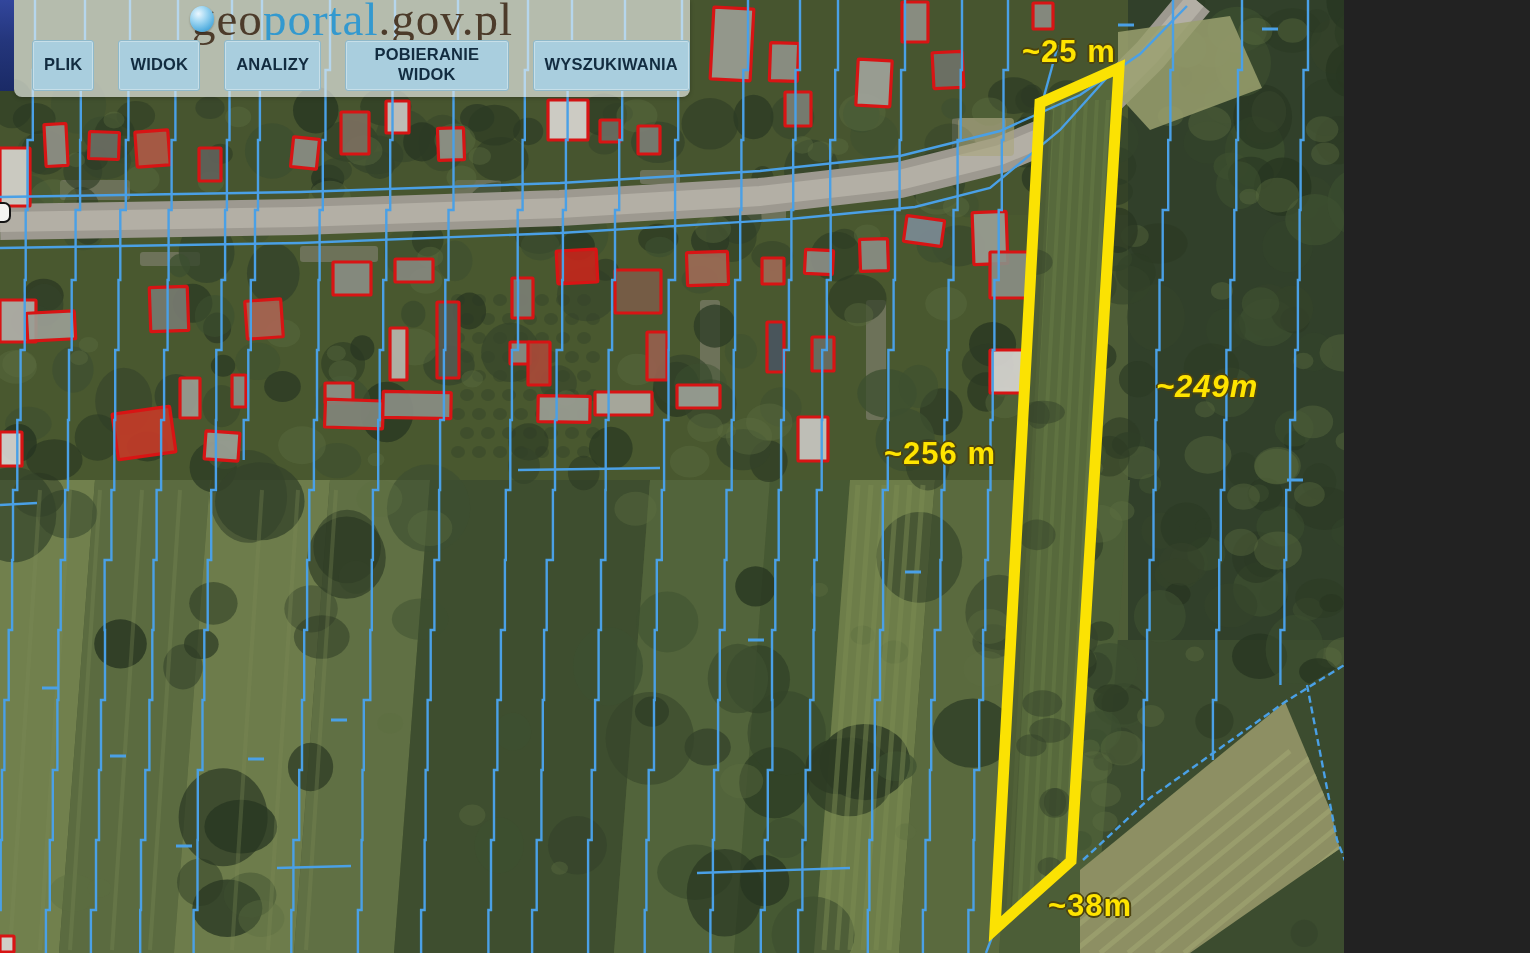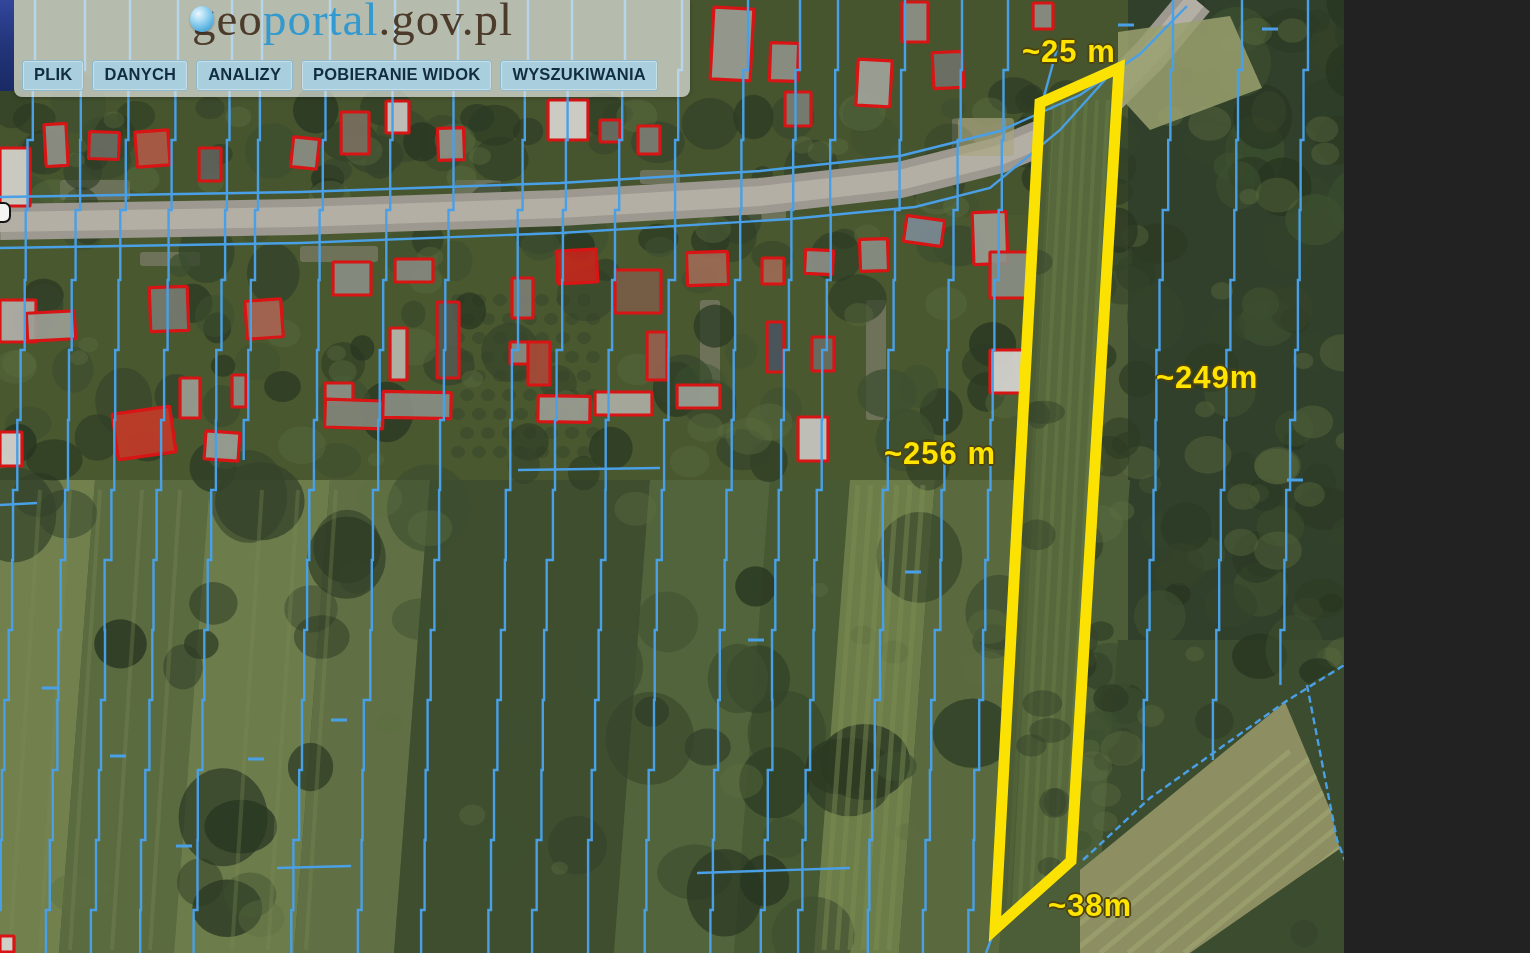--- a/index.html
+++ b/index.html
@@ -7,37 +7,37 @@
          font-family:"Liberation Sans",sans-serif;}
   #map{position:absolute;left:0;top:0;width:1530px;height:953px;display:block;}
 
   
   .mlabel{position:absolute;font-weight:bold;font-size:31px;letter-spacing:1px;
           color:#ffe400;
           text-shadow:-2px 0 0 #4c4410,2px 0 0 #4c4410,0 -2px 0 #4c4410,0 2px 0 #4c4410,
                       -1px -1px 0 #4c4410,1px 1px 0 #4c4410;
           white-space:nowrap;pointer-events:none;}
   #lbl-top{left:1022px;top:34px;}
-  #lbl-right{left:1156px;top:360px;}
+  #lbl-right{left:1156px;top:369px;font-style:italic;}
   #lbl-left{left:884px;top:436px;}
   #lbl-bottom{left:1048px;top:888px;}
 
   
   .panel{position:absolute;left:14px;top:0;width:676px;height:97px;
          background:rgba(238,241,239,0.66);border-radius:0 0 8px 8px;
          box-shadow:0 1px 4px rgba(0,0,0,.25);}
   .logo{position:absolute;left:178px;top:-8px;font-family:"Liberation Serif",serif;
         font-size:47px;letter-spacing:1px;white-space:nowrap;}
   .logo .p1{color:#4c3b2a;}
   .logo .p2{color:#3399cf;}
   .logo .p3{color:#4c3b2a;}
   .logo-drop{position:absolute;left:-2px;top:14px;width:24px;height:26px;border-radius:50%;
         background:radial-gradient(circle at 35% 30%,#eaf7ff 0%,#9ed6f2 35%,#57b0e0 70%,#2f88bb 100%);
         box-shadow:0 1px 2px rgba(0,0,0,.3);}
-  .menu{position:absolute;left:8px;bottom:6px;display:flex;gap:8px;}
+  .menu{position:absolute;left:18px;bottom:6px;display:flex;gap:24px;}
   .mbtn{font-family:"Liberation Sans",sans-serif;font-size:16.5px;font-weight:600;
         color:#122c40;background:#a9cede;border:1px solid #8fb9ca;border-radius:3px;
         padding:4px 11px 5px 11px;line-height:1.2;cursor:pointer;letter-spacing:.2px;
         box-shadow:inset 0 0 0 1px rgba(255,255,255,.35);}
 
   .side-strip{position:absolute;left:0;top:0;width:14px;height:91px;
         background:linear-gradient(180deg,#32469c 0%,#24367c 45%,#1a2a66 100%);}
   .edge-ctl{position:absolute;left:0;top:202px;width:9px;height:17px;background:#f4f4f2;
         border:2px solid #151515;border-left:none;border-radius:0 7px 7px 0;cursor:pointer;}
 </style>
@@ -924,21 +924,21 @@
   <div class="mlabel" id="lbl-left">~256 m</div>
   <div class="mlabel" id="lbl-bottom">~38m</div>
 
   <div class="panel">
     <div class="logo">
       <span class="logo-drop"></span>
       <span class="p1">geo</span><span class="p2">portal</span><span class="p3">.gov.pl</span>
     </div>
     <div class="menu">
       <button class="mbtn">PLIK</button>
-      <button class="mbtn">DANYCH</button>
+      <button class="mbtn">WIDOK</button>
       <button class="mbtn">ANALIZY</button>
       <button class="mbtn">POBIERANIE WIDOK</button>
       <button class="mbtn">WYSZUKIWANIA</button>
     </div>
   </div>
 
   <div class="side-strip"></div>
   <div class="edge-ctl"></div>
 </div>
 

